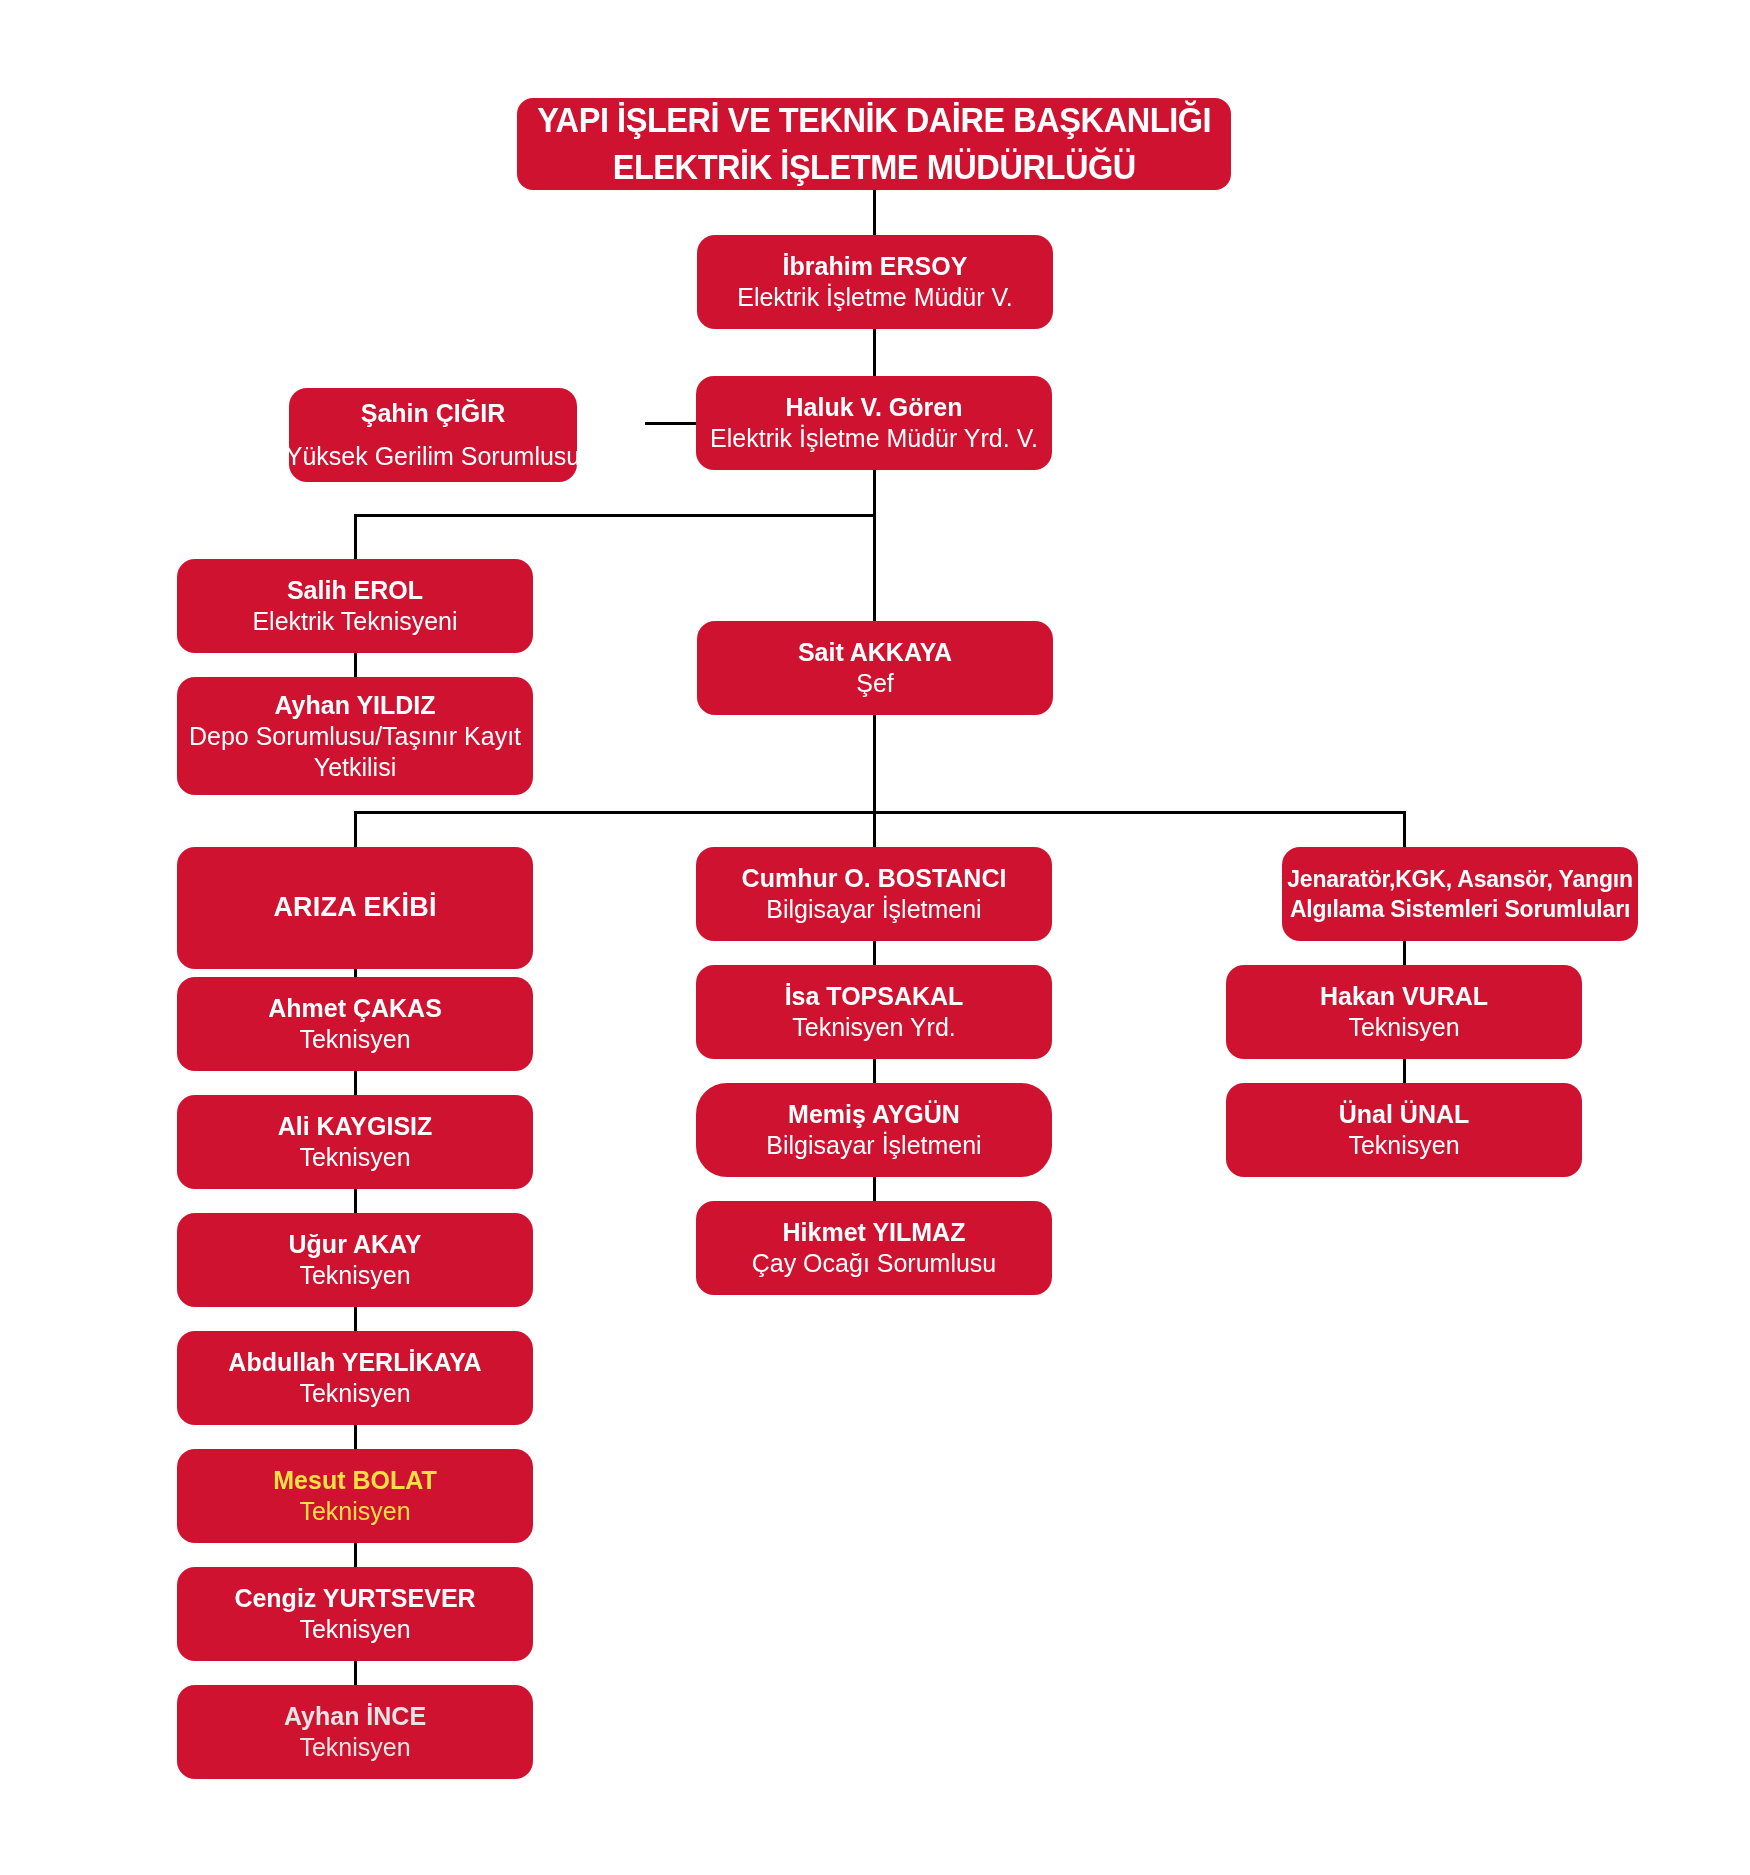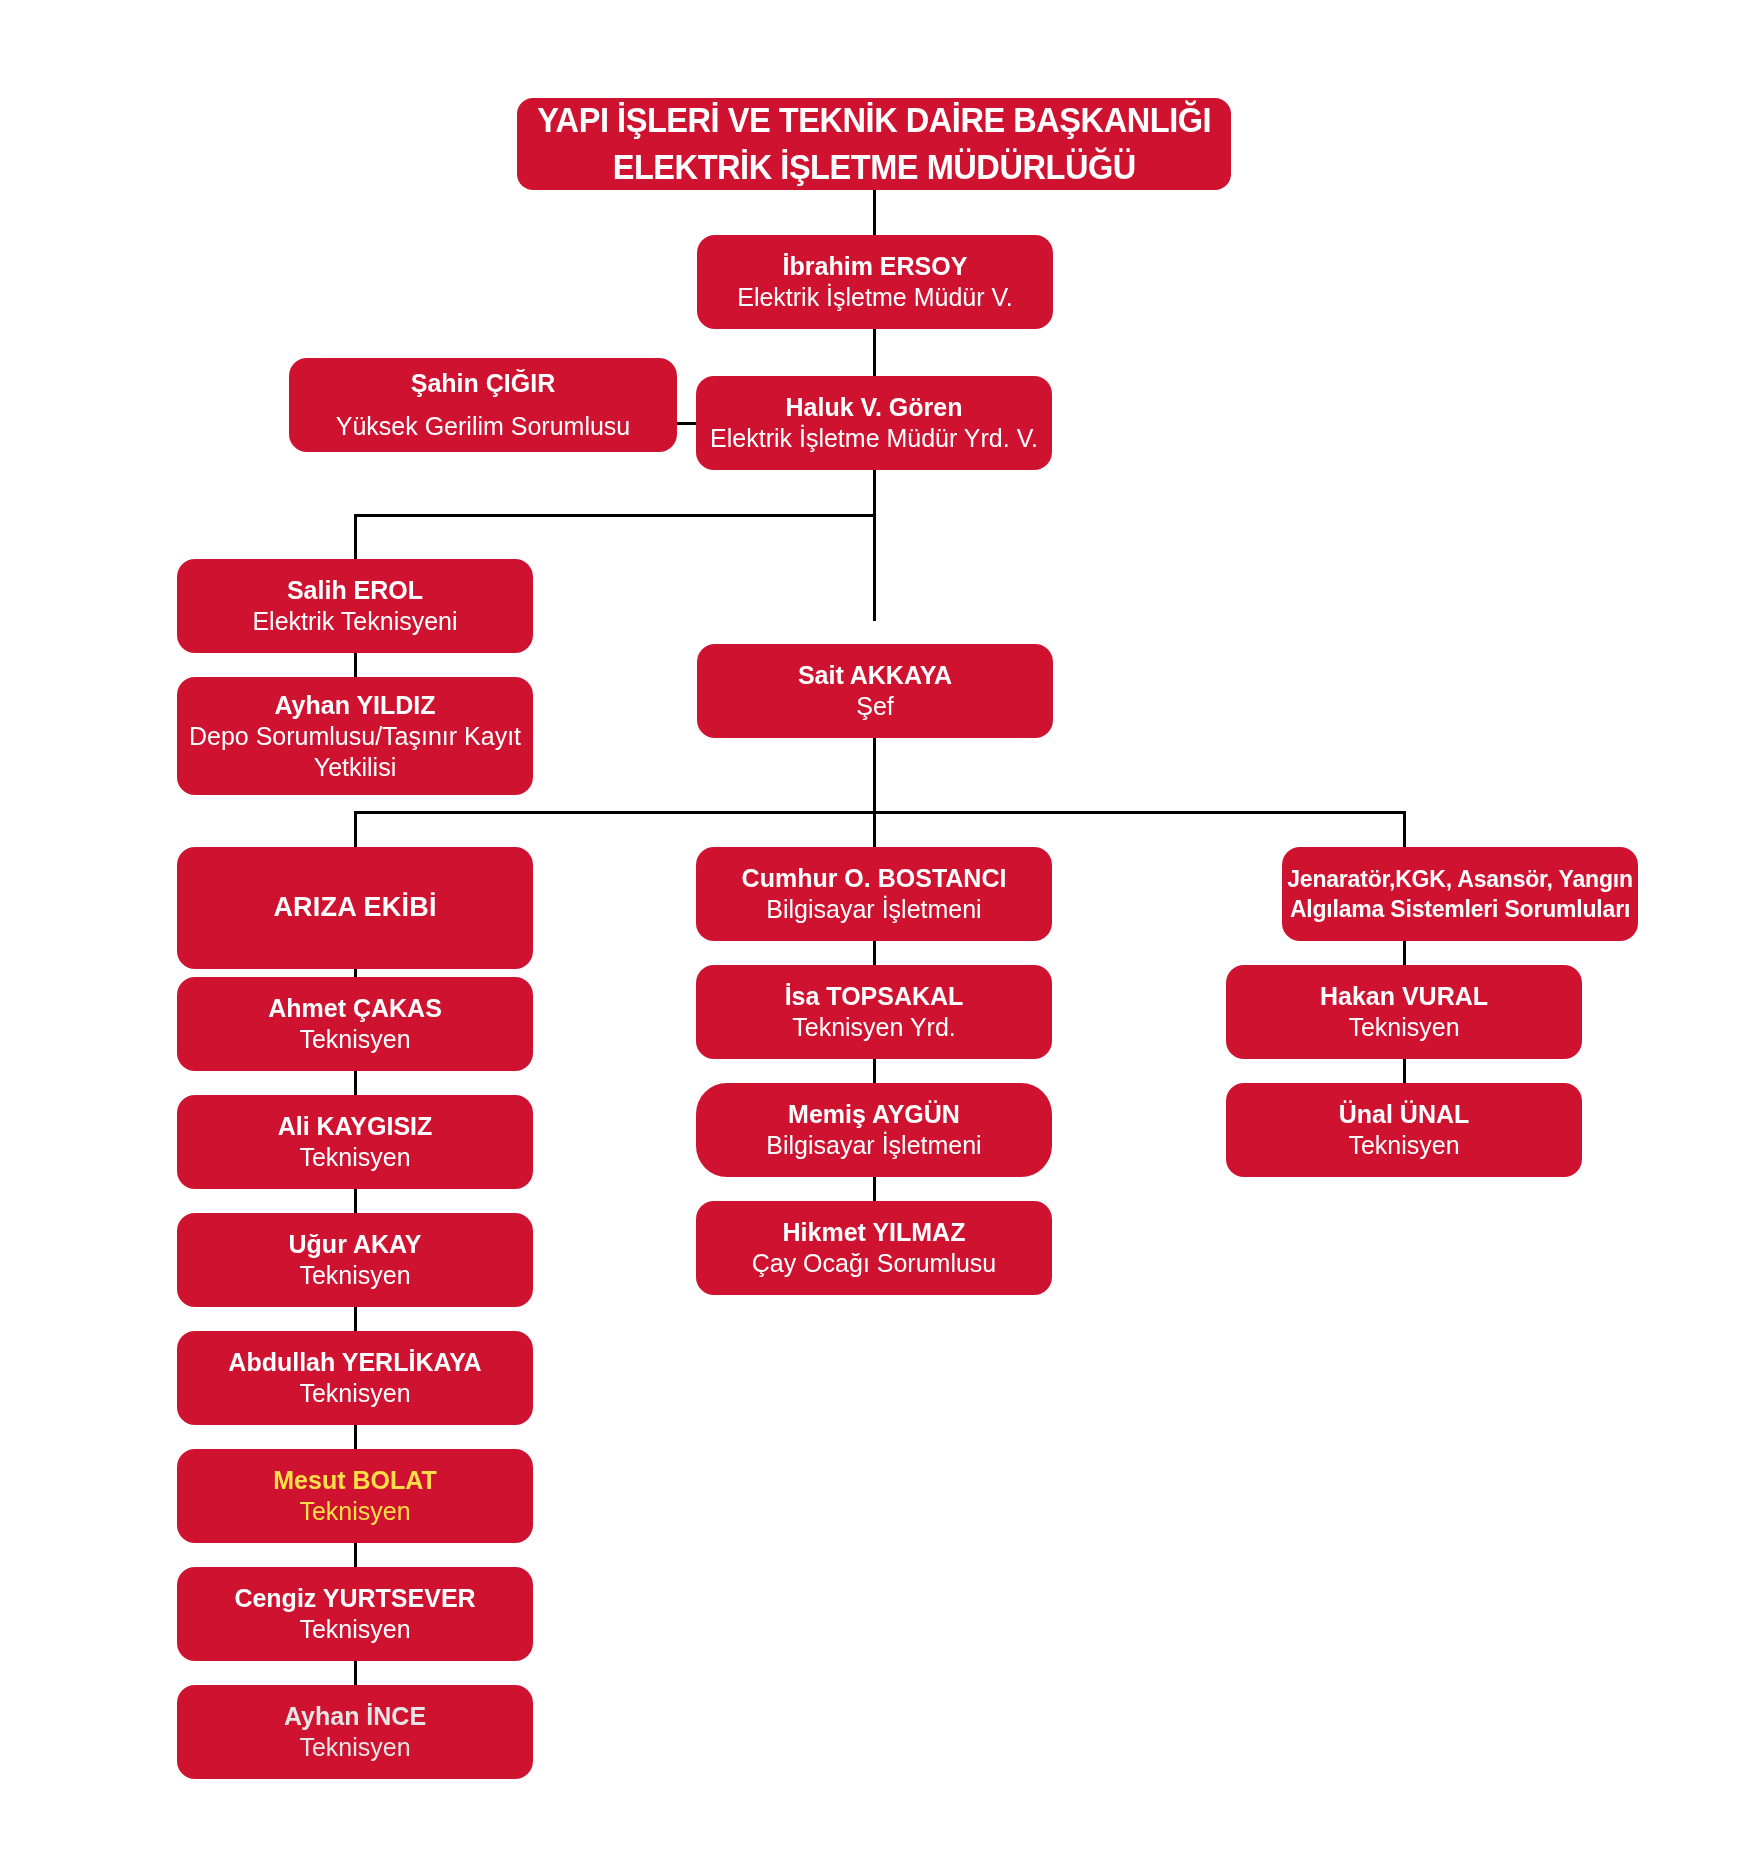--- a/index.html
+++ b/index.html
@@ -95,38 +95,38 @@
     </div>
   <div id="nodes-layer">
       <div class="node v-title" style="left: 517px; top: 98px; width: 714px; height: 92px; background: rgb(208, 18, 49); color: rgb(255, 255, 255);">
         <div class="nm">YAPI İŞLERİ VE TEKNİK DAİRE BAŞKANLIĞI</div>
         <div class="nm">ELEKTRİK İŞLETME MÜDÜRLÜĞÜ</div>
       </div>
       <div class="node" style="left: 697px; top: 235px; width: 356px; height: 94px; background: rgb(208, 18, 49); color: rgb(255, 255, 255);">
         <div class="nm">İbrahim ERSOY</div>
         <div class="rl">Elektrik İşletme Müdür V.</div>
       </div>
-      <div class="node" style="left: 289px; top: 358px; width: 388px; height: 94px; background: rgb(208, 18, 49); color: rgb(255, 255, 255); gap: 12px;">
+      <div class="node" style="left: 289px; top: 388px; width: 288px; height: 94px; background: rgb(208, 18, 49); color: rgb(255, 255, 255); gap: 12px;">
         <div class="nm">Şahin ÇIĞIR</div>
         <div class="rl">Yüksek Gerilim Sorumlusu</div>
       </div>
       <div class="node" style="left: 696px; top: 376px; width: 356px; height: 94px; background: rgb(208, 18, 49); color: rgb(255, 255, 255);">
         <div class="nm">Haluk V. Gören</div>
         <div class="rl">Elektrik İşletme Müdür Yrd. V.</div>
       </div>
       <div class="node" style="left: 177px; top: 559px; width: 356px; height: 94px; background: rgb(208, 18, 49); color: rgb(255, 255, 255);">
         <div class="nm">Salih EROL</div>
         <div class="rl">Elektrik Teknisyeni</div>
       </div>
       <div class="node" style="left: 177px; top: 677px; width: 356px; height: 118px; background: rgb(208, 18, 49); color: rgb(255, 255, 255);">
         <div class="nm">Ayhan YILDIZ</div>
         <div class="rl">Depo Sorumlusu/Taşınır Kayıt</div>
         <div class="rl">Yetkilisi</div>
       </div>
-      <div class="node" style="left: 697px; top: 621px; width: 356px; height: 94px; background: rgb(208, 18, 49); color: rgb(255, 255, 255); margin-top: 23px;">
+      <div class="node" style="left: 697px; top: 621px; width: 356px; height: 94px; background: rgb(208, 18, 49); color: rgb(255, 255, 255);">
         <div class="nm">Sait AKKAYA</div>
         <div class="rl">Şef</div>
       </div>
       <div class="node v-group" style="left: 177px; top: 847px; width: 356px; height: 122px; background: rgb(208, 18, 49); color: rgb(255, 255, 255);">
         <div class="nm">ARIZA EKİBİ</div>
       </div>
       <div class="node" style="left: 177px; top: 977px; width: 356px; height: 94px; background: rgb(208, 18, 49); color: rgb(255, 255, 255);">
         <div class="nm">Ahmet ÇAKAS</div>
         <div class="rl">Teknisyen</div>
       </div>

